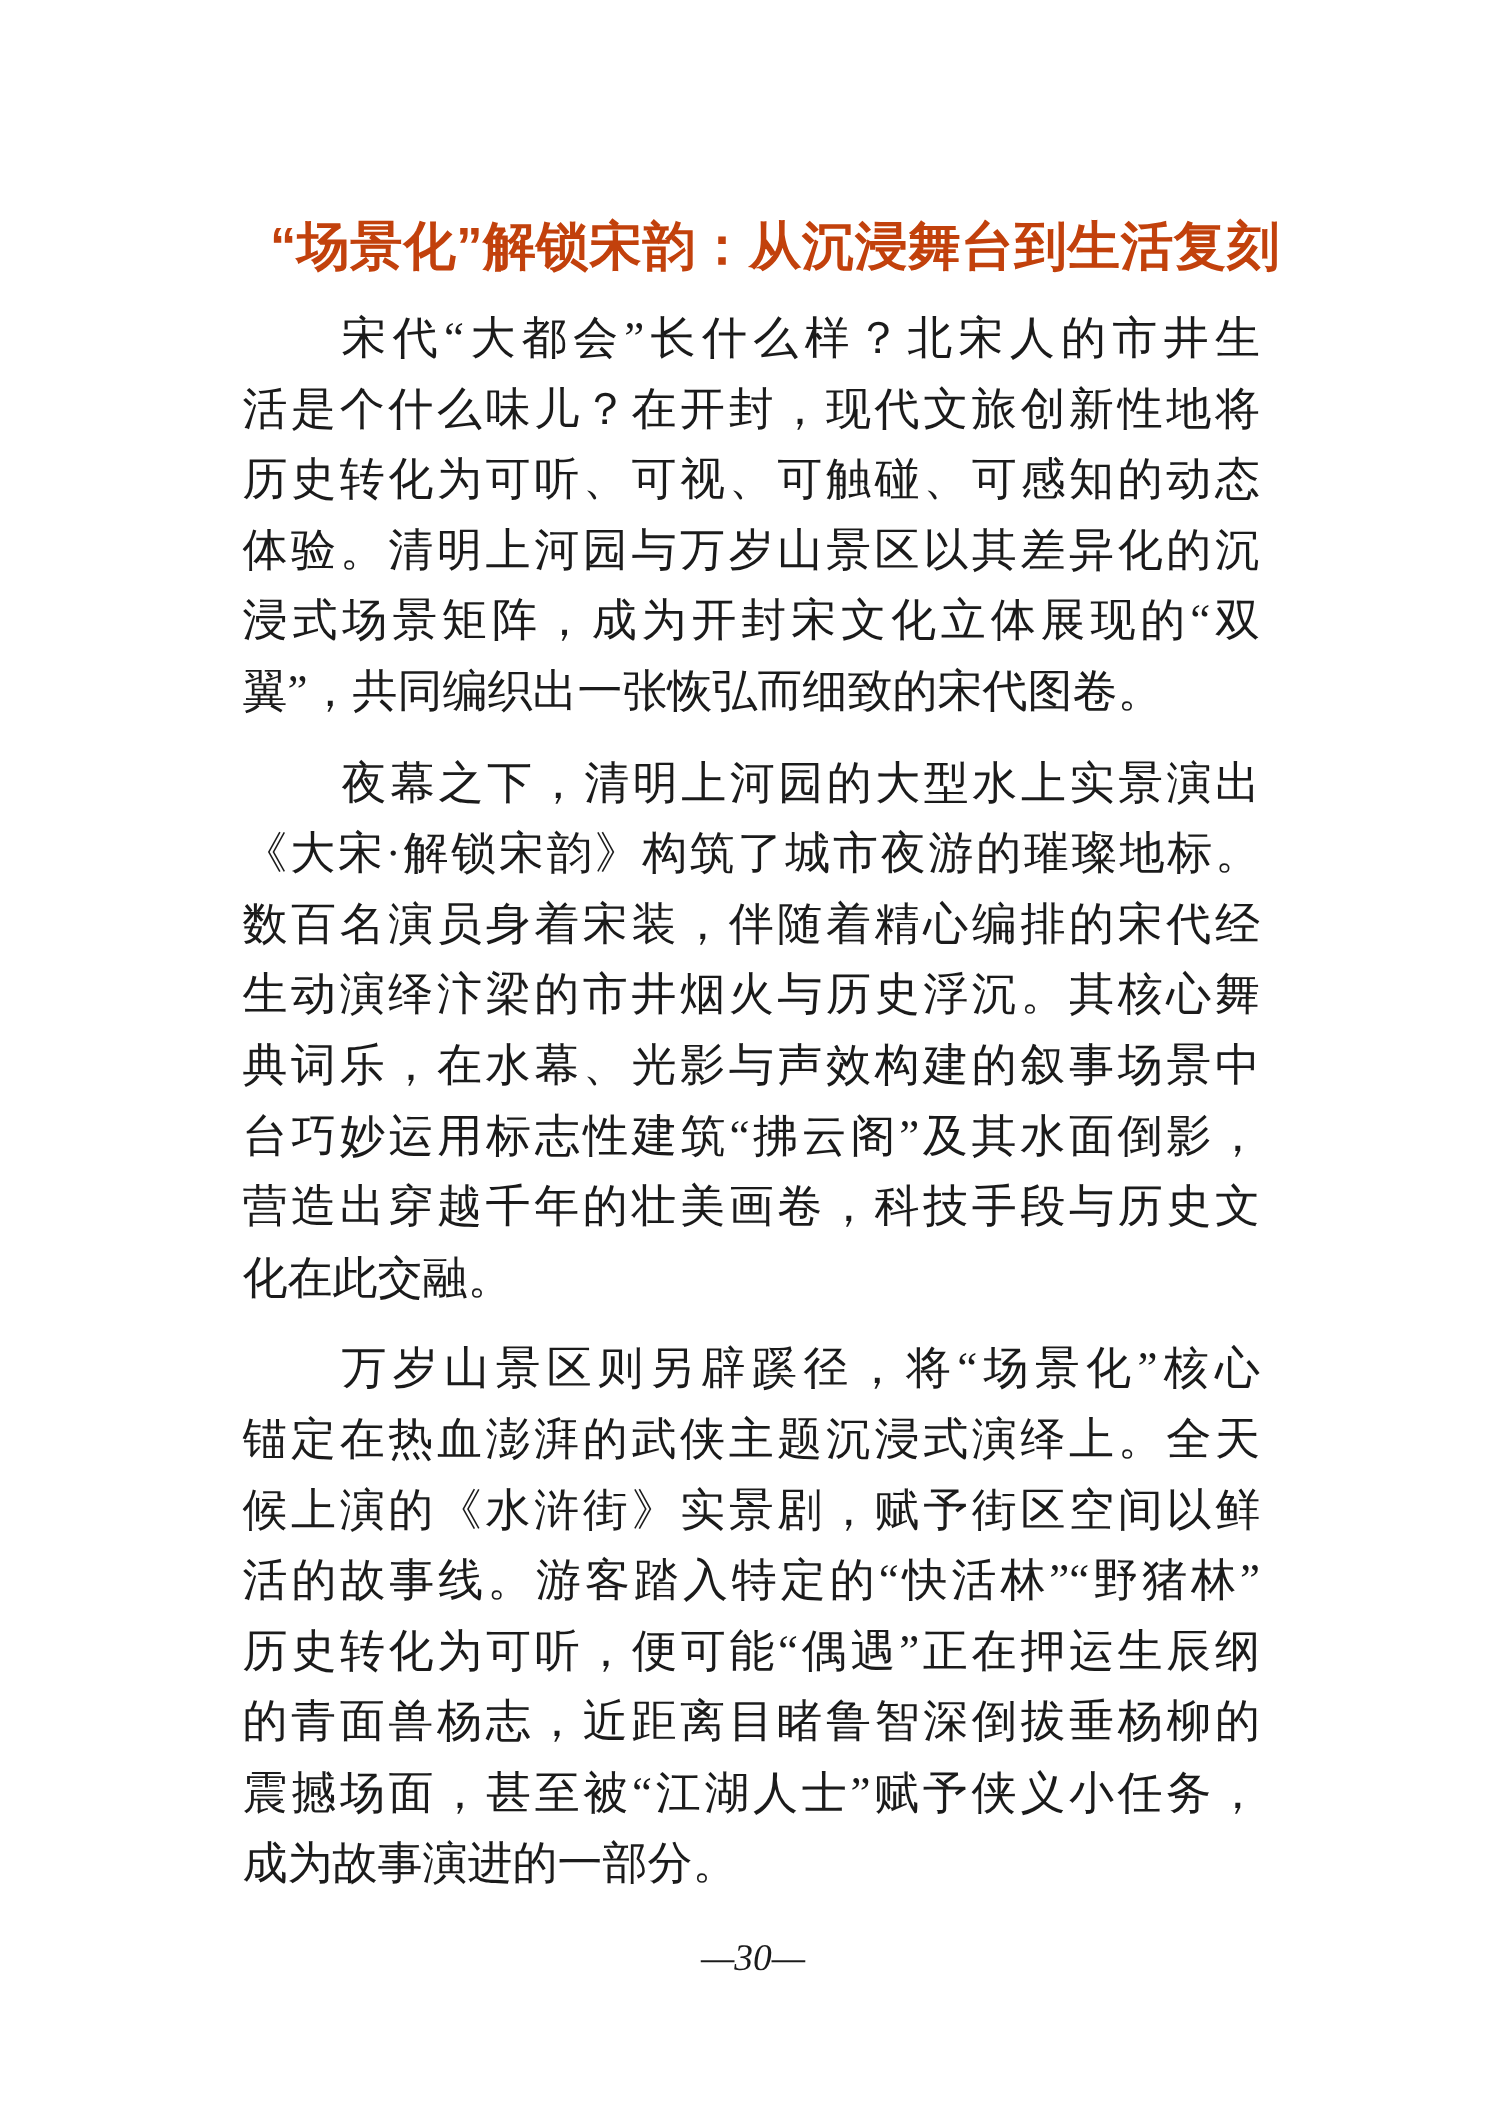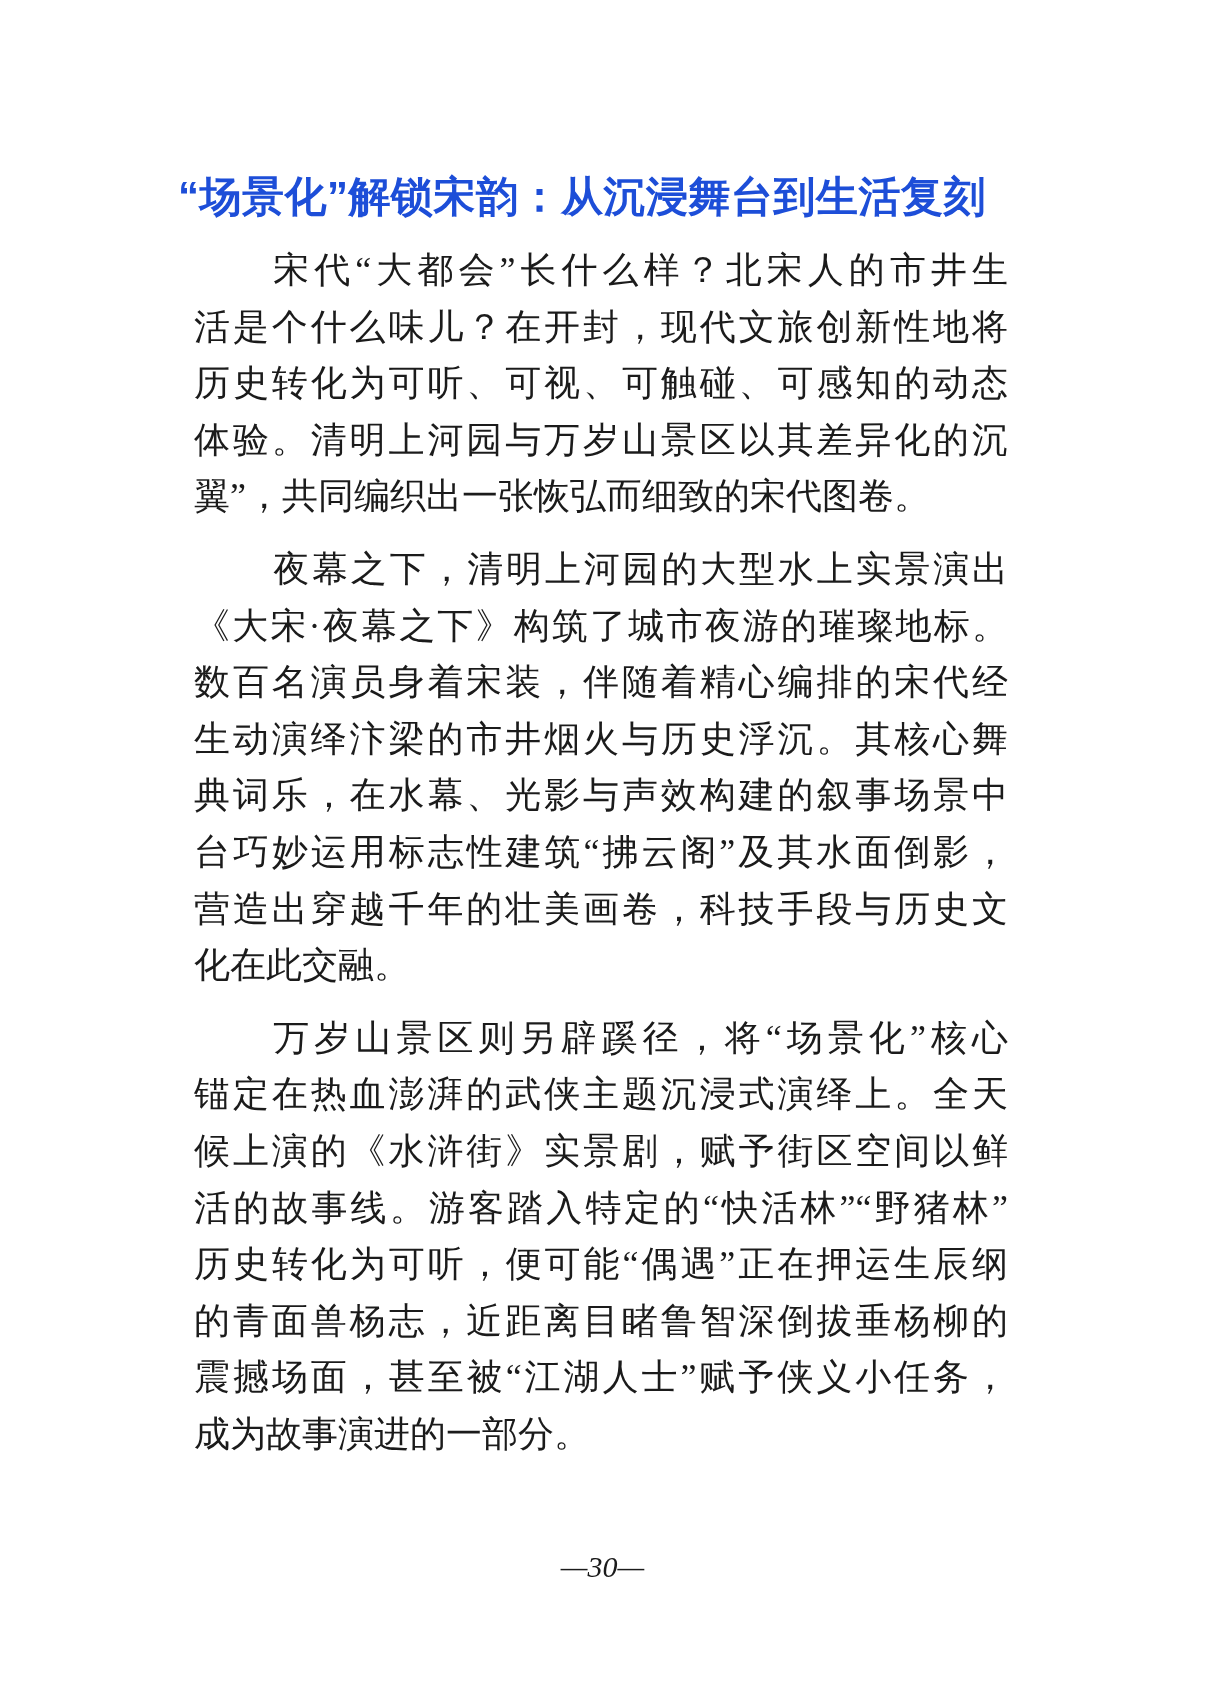--- a/index.html
+++ b/index.html
@@ -20,22 +20,22 @@
     position: absolute;
     left: 178px;
     top: 168px;
     width: 846px;
   }
   .doc-title {
     font-family: "Liberation Sans", "DejaVu Sans", sans-serif;
     font-weight: 700;
     font-size: 42px;
     line-height: 58px;
-    text-align: left;
-    color: #1d4ed8;
+    text-align: right;
+    color: #c2410c;
     letter-spacing: 0.5px;
     white-space: nowrap;
   }
   .paragraph {
     margin: 16px;
   }
   .text-line {
     font-size: 36px;
     line-height: 56.6px;
     height: 56.6px;
@@ -68,26 +68,27 @@
 <div class="page">
   <div class="text-block">
 
     <div class="doc-title">“场景化”解锁宋韵：从沉浸舞台到生活复刻</div>
 
     <div class="paragraph">
       <div class="text-line indent">宋代“大都会”长什么样？北宋人的市井生</div>
       <div class="text-line">活是个什么味儿？在开封，现代文旅创新性地将</div>
       <div class="text-line">历史转化为可听、可视、可触碰、可感知的动态</div>
       <div class="text-line">体验。清明上河园与万岁山景区以其差异化的沉</div>
+      <div class="text-line">浸式场景矩阵，成为开封宋文化立体展现的“双</div>
       <div class="text-line last">翼”，共同编织出一张恢弘而细致的宋代图卷。</div>
     </div>
 
     <div class="paragraph">
       <div class="text-line indent">夜幕之下，清明上河园的大型水上实景演出</div>
-      <div class="text-line">《大宋·夜幕之下》构筑了城市夜游的璀璨地标。</div>
+      <div class="text-line">《大宋·解锁宋韵》构筑了城市夜游的璀璨地标。</div>
       <div class="text-line">数百名演员身着宋装，伴随着精心编排的宋代经</div>
       <div class="text-line">生动演绎汴梁的市井烟火与历史浮沉。其核心舞</div>
       <div class="text-line">典词乐，在水幕、光影与声效构建的叙事场景中</div>
       <div class="text-line">台巧妙运用标志性建筑“拂云阁”及其水面倒影，</div>
       <div class="text-line">营造出穿越千年的壮美画卷，科技手段与历史文</div>
       <div class="text-line last">化在此交融。</div>
     </div>
 
     <div class="paragraph">
       <div class="text-line indent">万岁山景区则另辟蹊径，将“场景化”核心</div>

